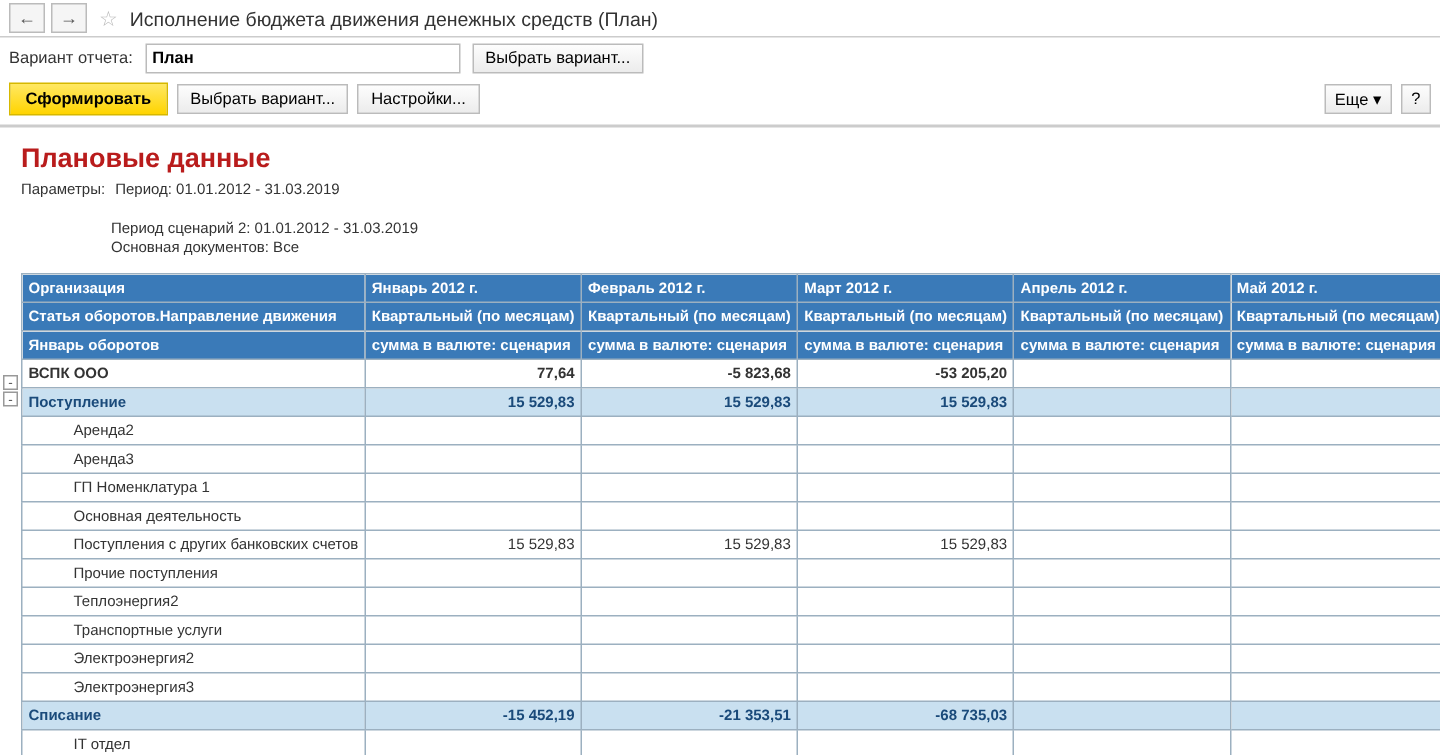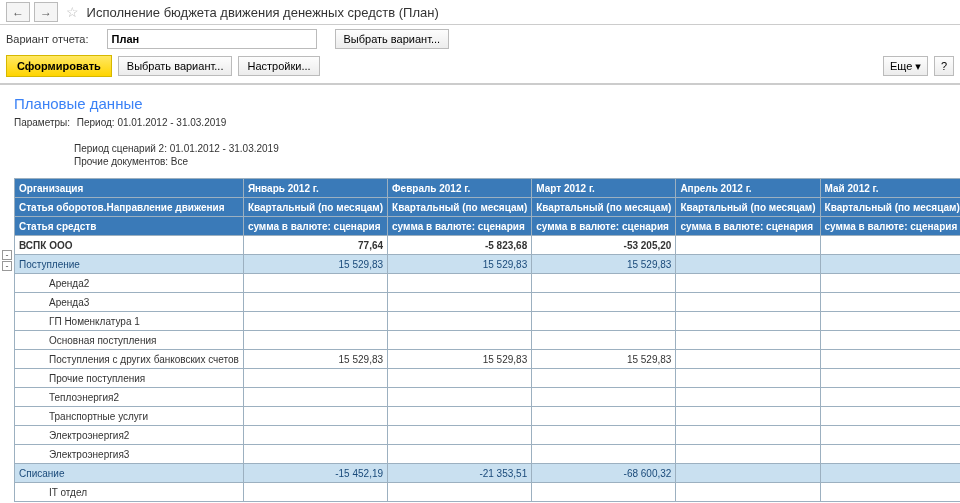--- a/index.html
+++ b/index.html
@@ -31,21 +31,21 @@
     justify-content: center;
     font-size: 12px;
     color: #555;
   }
   .star-icon { color: #bbb; font-size: 14px; margin: 0 4px; }
   .window-title { font-size: 13px; color: #333; }
 
   .variant-row {
     display: flex;
     align-items: center;
-    gap: 18px;
+    gap: 8px;
     padding: 4px 6px;
   }
   .variant-row .label { font-size: 11px; }
   .variant-input {
     border: 1px solid #bbb;
     height: 18px;
     width: 200px;
     padding: 0 4px;
     font-size: 11px;
     background: #fff;
@@ -83,23 +83,23 @@
     font-size: 11px;
   }
 
   .report-area {
     position: relative;
     height: 430px;
     overflow: auto;
     border-top: 1px solid #ccc;
   }
   .report-title {
-    color: #3b82f6;
-    font-size: 15px;
-    font-weight: normal;
+    color: #b91c1c;
+    font-size: 18px;
+    font-weight: bold;
     padding: 10px 14px 2px 14px;
   }
   .params {
     padding: 2px 14px 10px 14px;
     font-size: 10px;
     line-height: 13px;
     color: #333;
   }
   .params .pl { display:inline-block; width: 60px; }
 
@@ -119,21 +119,21 @@
     vertical-align: middle;
   }
   table.report th {
     background: #3a7ab8;
     color: #fff;
     font-weight: bold;
     text-align: left;
   }
   table.report td.label { text-align: left; }
   table.report td.num { text-align: right; }
-  tr.section td { background: #c9e0f0; font-weight: normal; color: #1a4a7a; }
+  tr.section td { background: #c9e0f0; font-weight: bold; color: #1a4a7a; }
   tr.org td { font-weight: bold; color: #333; text-align:left; }
   tr.org td.num { text-align:right; }
   tr.data td { background: #fff; }
   .indent2 { padding-left: 34px !important; }
 
   .tree-toggles {
     position: absolute;
     left: 2px;
     top: 165px;
     font-size: 9px;
@@ -180,21 +180,21 @@
     <span>-</span>
     <span>-</span>
   </div>
 
   <div class="report-title">Плановые данные</div>
   <div class="params">
     <span class="pl">Параметры:</span>
     <span>Период: 01.01.2012 - 31.03.2019</span><br>
     <span class="pl"></span><br>
     <span class="pl"></span><span>Период сценарий 2: 01.01.2012 - 31.03.2019</span><br>
-    <span class="pl"></span><span>Прочие документов: Все</span>
+    <span class="pl"></span><span>Основная документов: Все</span>
   </div>
 
   <table class="report">
     <colgroup>
       <col style="width:270px">
       <col style="width:75px">
         <col style="width:95px">
         <col style="width:75px">
       <col style="width:75px">
         <col style="width:75px">
@@ -211,21 +211,21 @@
         </tr>
         <tr>
           <th>Статья оборотов.Направление движения</th>
           <th>Квартальный (по месяцам)</th>
           <th>Квартальный (по месяцам)</th>
           <th>Квартальный (по месяцам)</th>
           <th>Квартальный (по месяцам)</th>
           <th>Квартальный (по месяцам)</th>
         </tr>
         <tr>
-          <th>Статья средств</th>
+          <th>Январь оборотов</th>
           <th>сумма в валюте: сценария</th>
           <th>сумма в валюте: сценария</th>
           <th>сумма в валюте: сценария</th>
           <th>сумма в валюте: сценария</th>
           <th>сумма в валюте: сценария</th>
         </tr>
       </thead>
     <tbody id="tbody">
         <tr class="org">
           <td class="label">ВСПК ООО</td>
@@ -261,21 +261,21 @@
         </tr>
         <tr class="data">
           <td class="label indent2">ГП Номенклатура 1</td>
           <td class="num"></td>
           <td class="num"></td>
           <td class="num"></td>
           <td class="num"></td>
           <td class="num"></td>
         </tr>
         <tr class="data">
-          <td class="label indent2">Основная поступления</td>
+          <td class="label indent2">Основная деятельность</td>
           <td class="num"></td>
           <td class="num"></td>
           <td class="num"></td>
           <td class="num"></td>
           <td class="num"></td>
         </tr>
         <tr class="data">
           <td class="label indent2">Поступления с других банковских счетов</td>
           <td class="num">15 529,83</td>
           <td class="num">15 529,83</td>
@@ -320,21 +320,21 @@
           <td class="num"></td>
           <td class="num"></td>
           <td class="num"></td>
           <td class="num"></td>
           <td class="num"></td>
         </tr>
         <tr class="section">
           <td class="label">Списание</td>
           <td class="num">-15 452,19</td>
           <td class="num">-21 353,51</td>
-          <td class="num">-68 600,32</td>
+          <td class="num">-68 735,03</td>
           <td class="num"></td>
           <td class="num"></td>
         </tr>
         <tr class="data">
           <td class="label indent2">IT отдел</td>
           <td class="num"></td>
           <td class="num"></td>
           <td class="num"></td>
           <td class="num"></td>
           <td class="num"></td>

